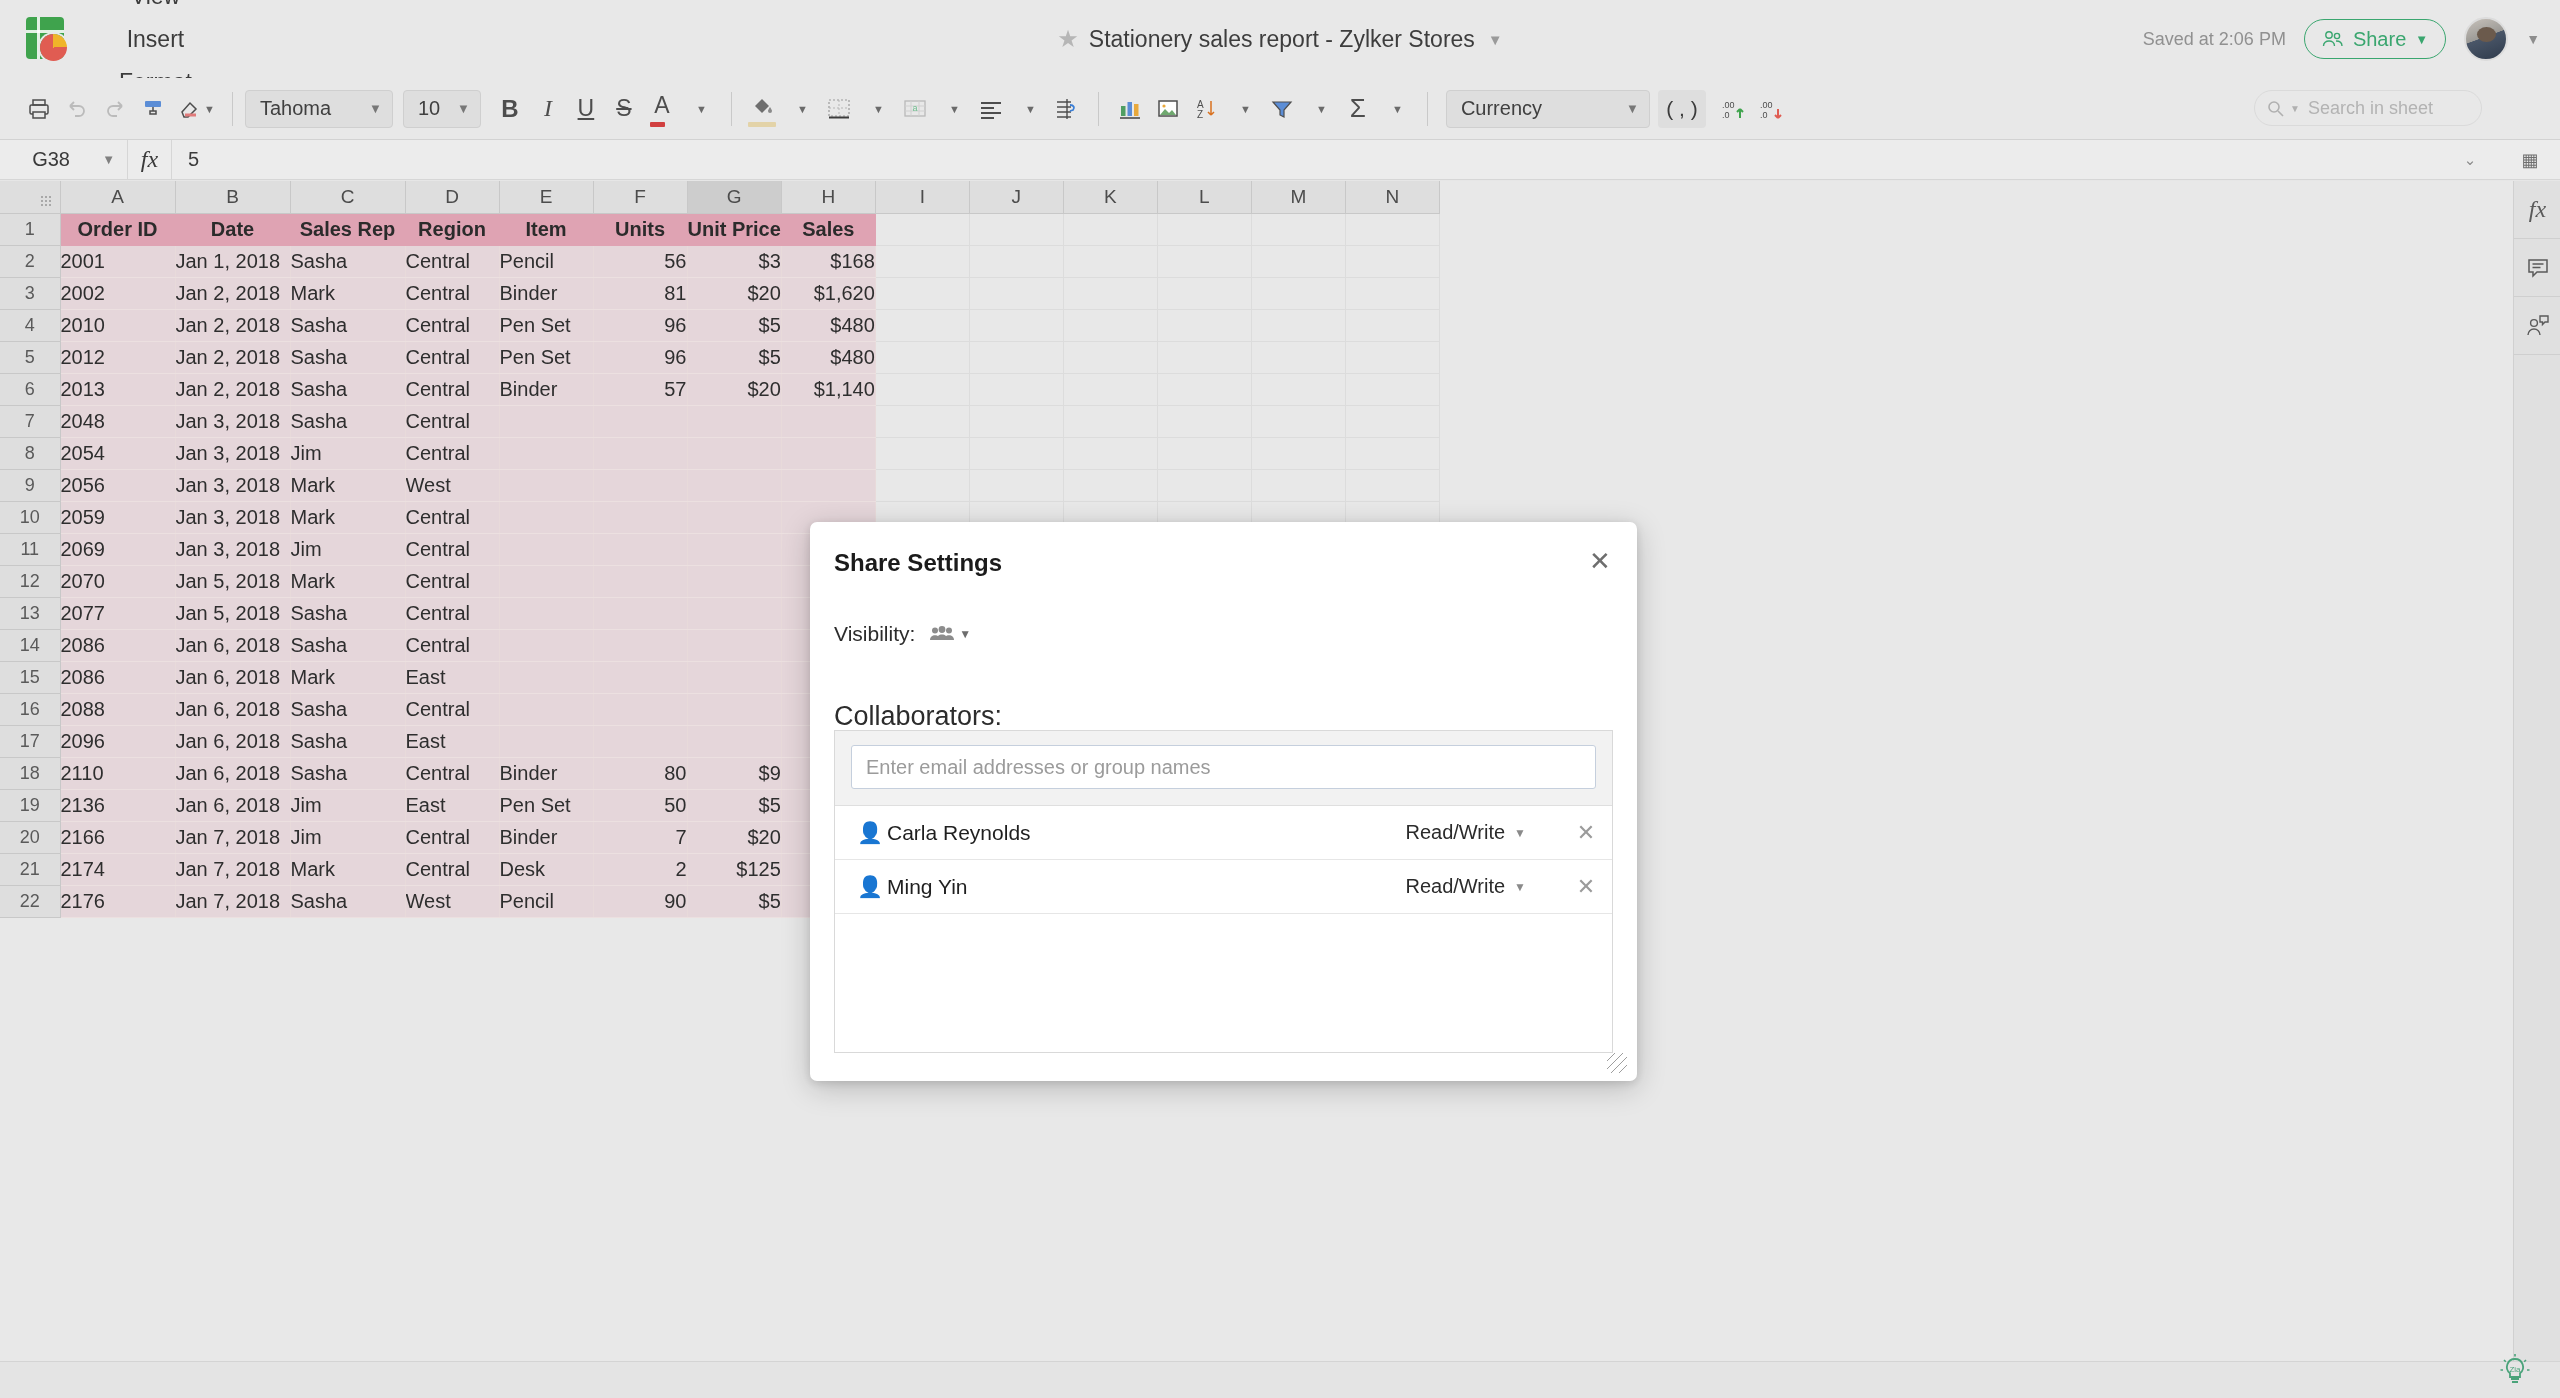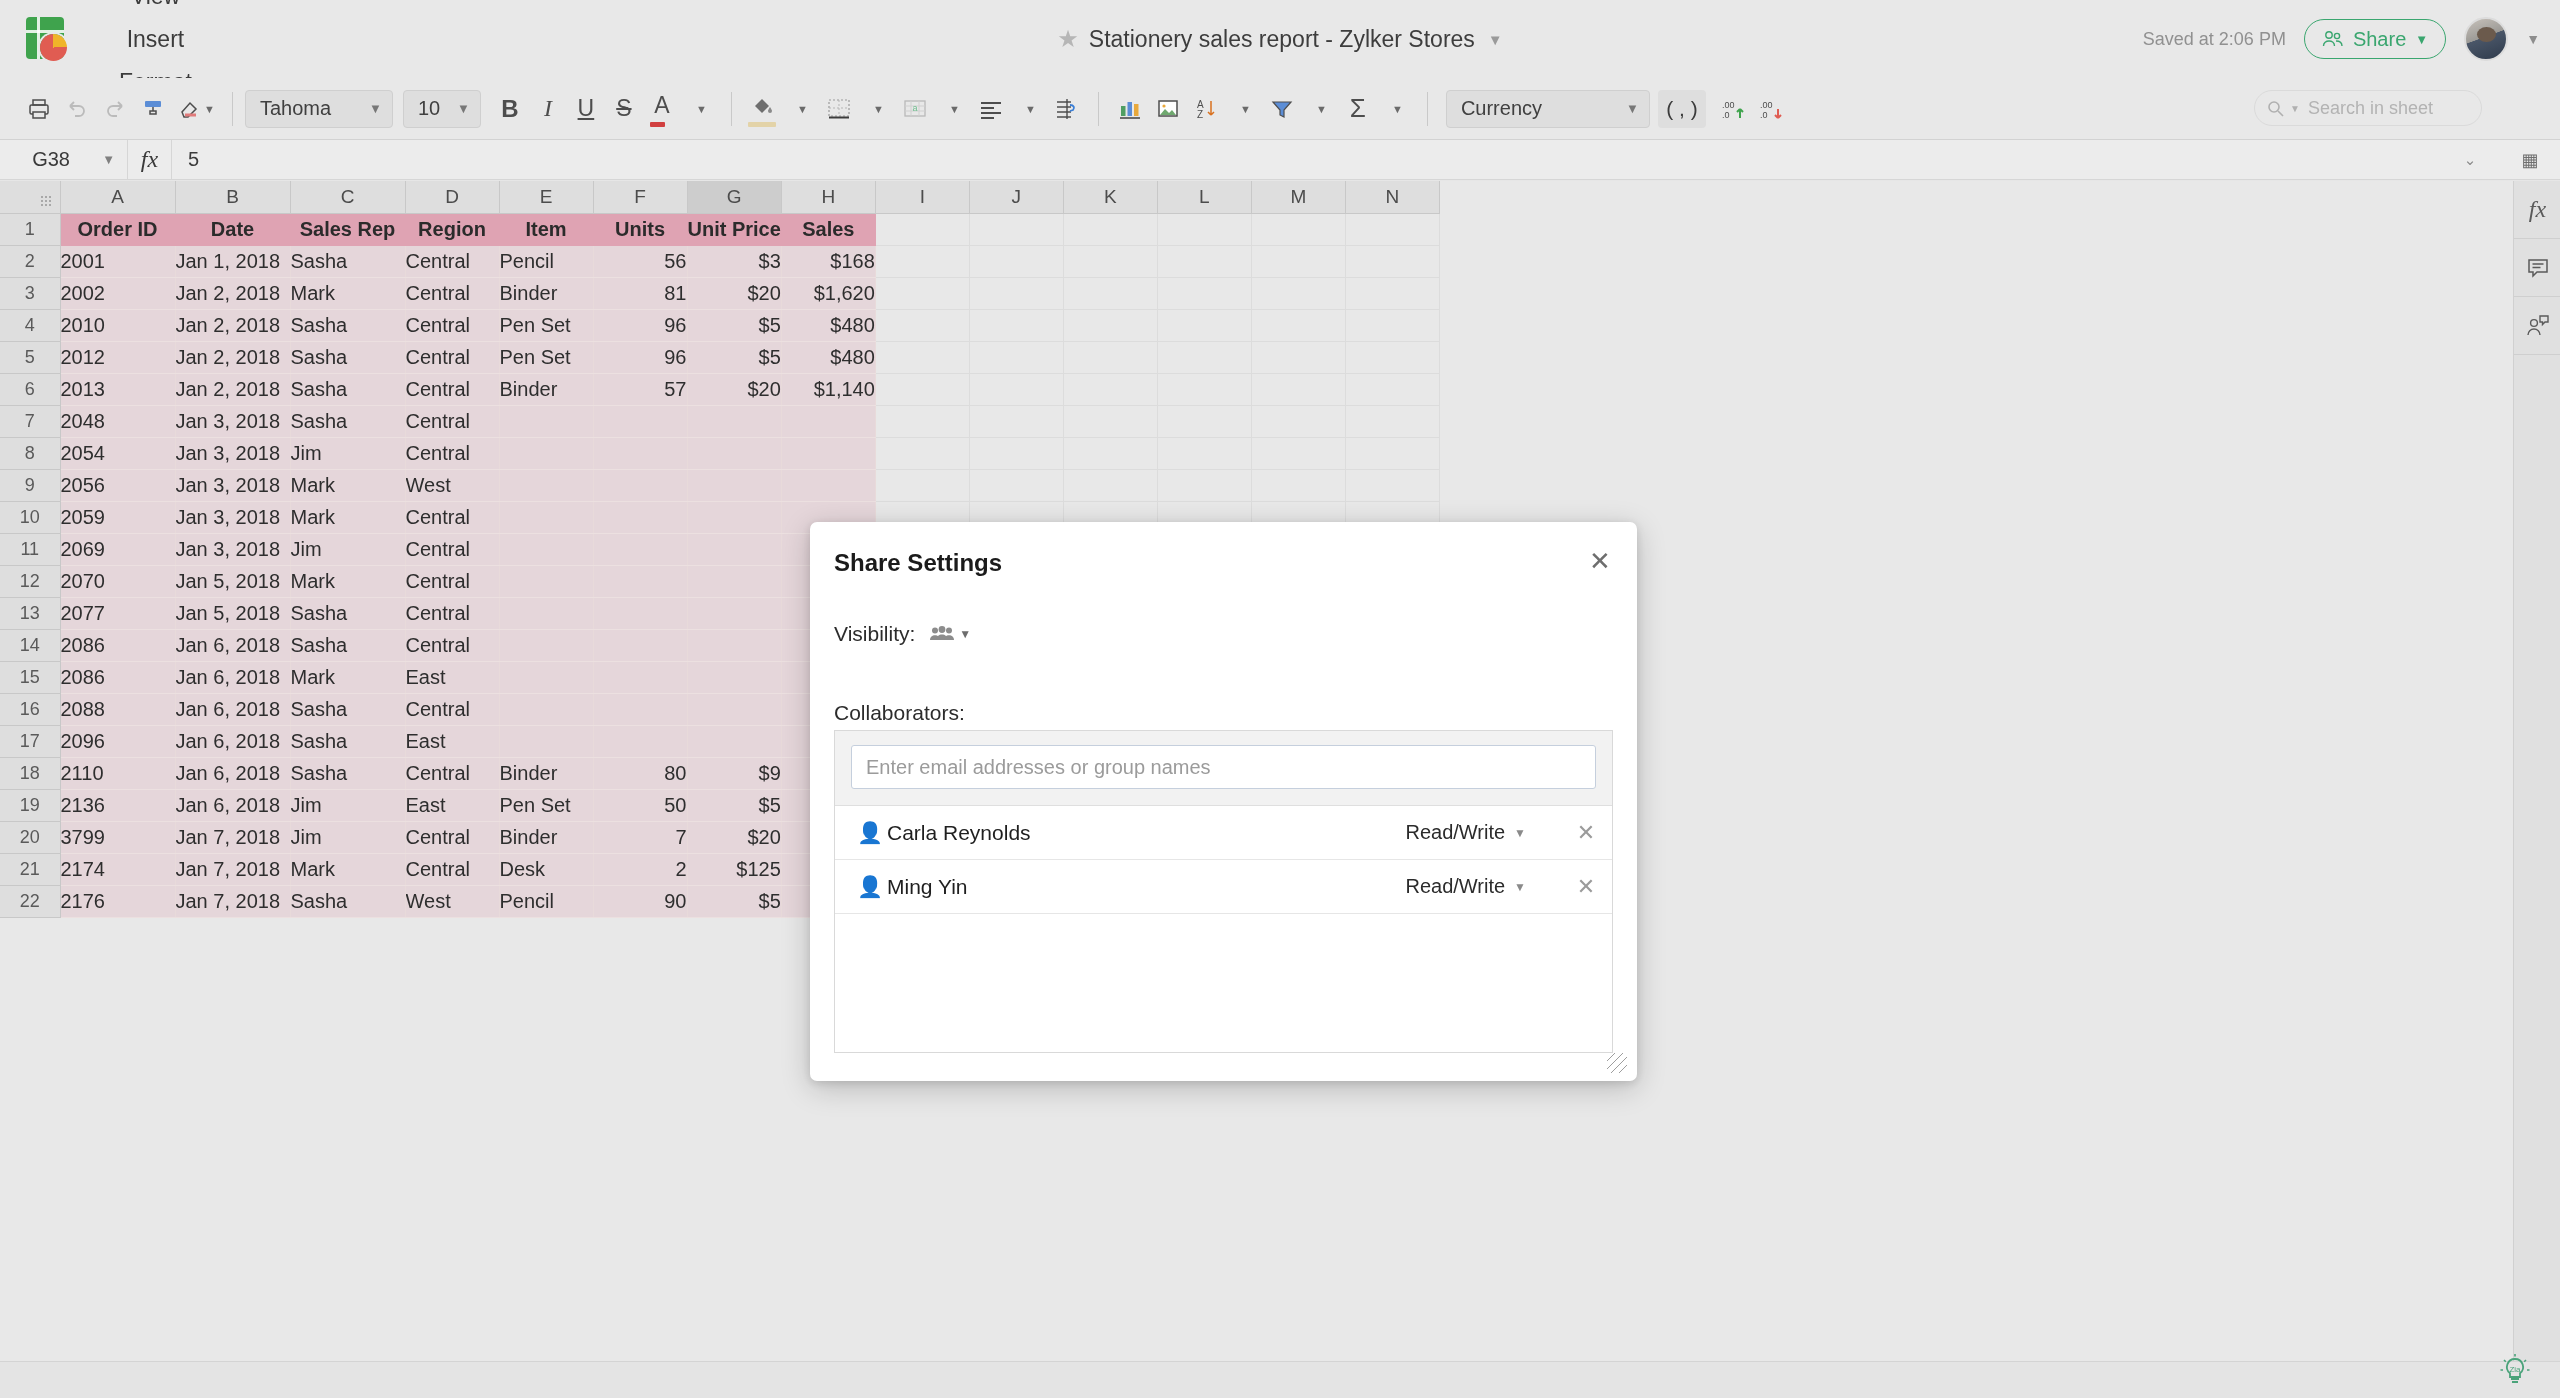--- a/index.html
+++ b/index.html
@@ -206,21 +206,21 @@
     position: absolute; right: 20px; top: 22px; width: 34px; height: 34px;
     display: flex; align-items: center; justify-content: center;
     font-size: 26px; color: #6e6e6e; cursor: pointer; font-weight: 300;
   }
   .vis-row {
     position: absolute; left: 24px; top: 100px; display: flex; align-items: center; gap: 14px;
     font-size: 21px; color: #2c2c2c;
   }
   .vis-icon { color: #8c8c8c; display: flex; align-items: center; gap: 4px; cursor: pointer; }
   .vis-caret { font-size: 12px; color: #6d6d6d; }
-  .collab-label { position: absolute; left: 24px; top: 179px; font-size: 21px; color: #2c2c2c; }
+  .collab-label { position: absolute; left: 24px; top: 179px; font-size: 27px; color: #2c2c2c; }
   .collab-panel {
     position: absolute; left: 24px; top: 208px; width: 779px; height: 323px;
     border: 1px solid #d9d9d9; background: #ffffff;
   }
   .email-zone { background: #f2f2f2; padding: 14px 16px 16px 16px; border-bottom: 1px solid #dfdfdf; }
   .email-input {
     width: 100%; height: 44px; border: 1px solid #c5cfdd; border-radius: 3px;
     background: #fff; font-size: 20px; padding: 0 14px; color: #444;
     outline: none; font-family: "Liberation Sans", sans-serif;
   }
@@ -839,21 +839,21 @@
             <td class="cell num">$250</td>
             <td class="blank"></td>
             <td class="blank"></td>
             <td class="blank"></td>
             <td class="blank"></td>
             <td class="blank"></td>
             <td class="blank"></td>
           </tr>
           <tr class="data">
             <td class="rowhead">20</td>
-            <td class="cell">3799</td>
+            <td class="cell">2166</td>
             <td class="cell">Jan 7, 2018</td>
             <td class="cell">Jim</td>
             <td class="cell">Central</td>
             <td class="cell">Binder</td>
             <td class="cell num">7</td>
             <td class="cell num">$20</td>
             <td class="cell num">$140</td>
             <td class="blank"></td>
             <td class="blank"></td>
             <td class="blank"></td>

